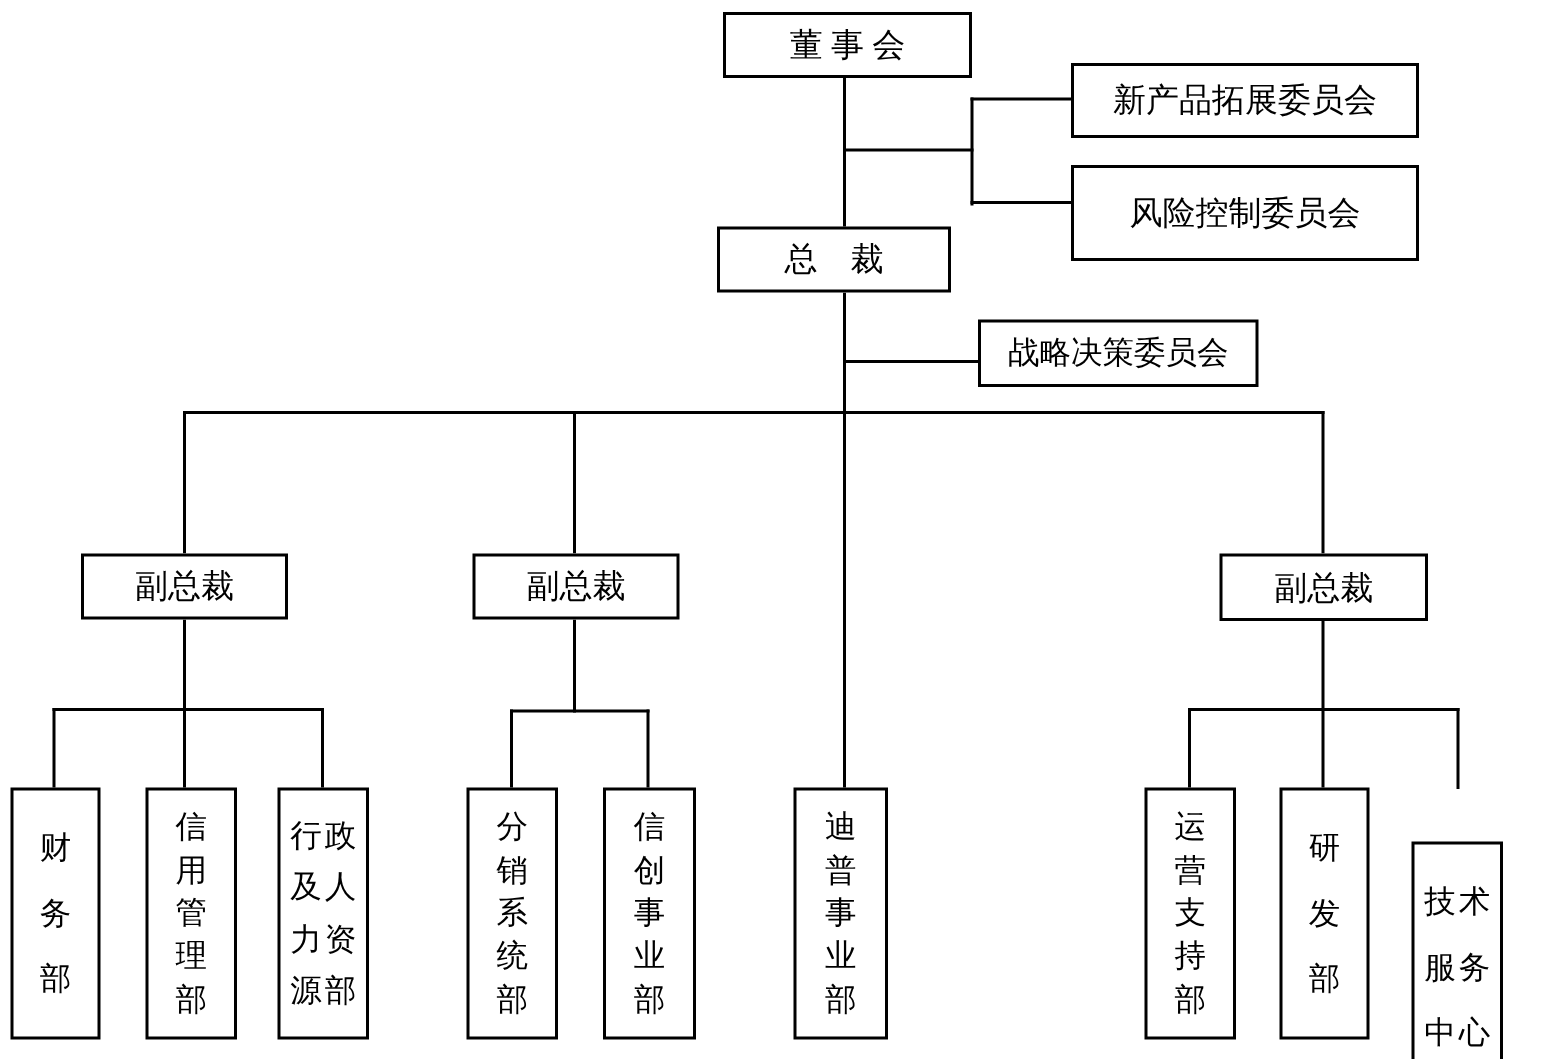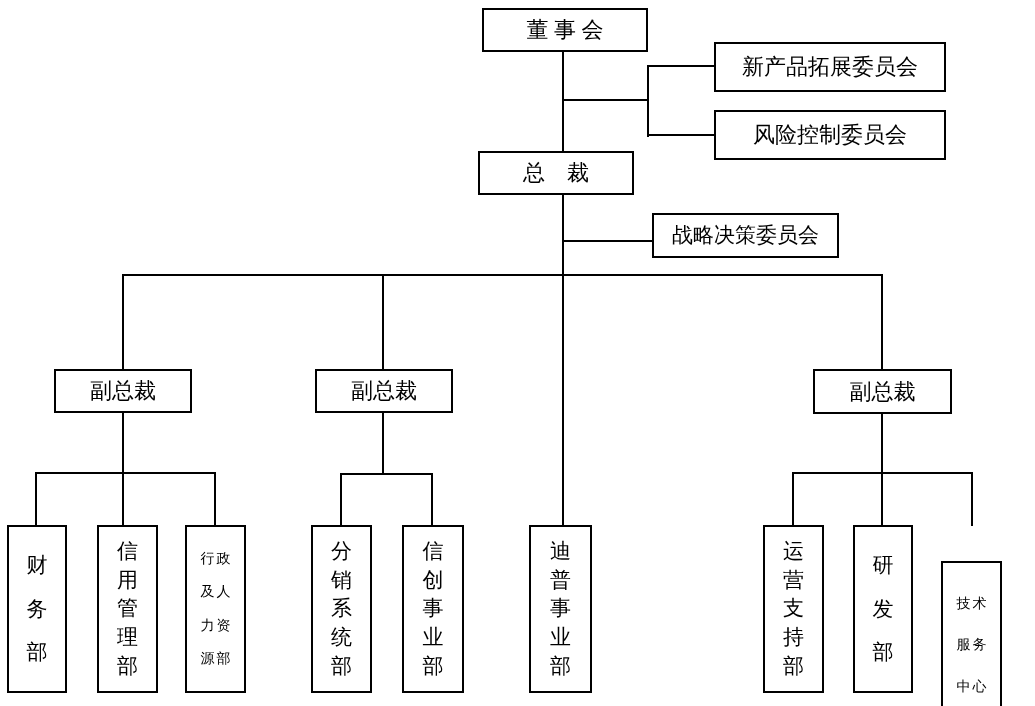--- a/index.html
+++ b/index.html
@@ -35,21 +35,21 @@
     background: #ffffff;
     display: flex;
     flex-direction: column;
     justify-content: space-evenly;
     align-items: center;
     font-size: 21px;
     line-height: 1;
     padding: 6px 0;
     z-index: 2;
   }
-  .dept.small { font-size: 14px; }
+  .dept.small { font-size: 21px; }
   .drow { white-space: nowrap; }
   .dept.small .drow { letter-spacing: 2px; margin-right: -2px; }
   .hline, .vline { position: absolute; background: #000000; z-index: 1; }
   .hline { height: 2px; }
   .vline { width: 2px; }
 </style>
 </head>
 <body>
 
 <div class="canvas">
@@ -77,21 +77,21 @@
   <div class="hline" style="left:792px; top:472px; width:181px;"></div>
   <div class="vline" style="left:792px; top:472px; height:54px;"></div>
   <div class="vline" style="left:971px; top:472px; height:54px;"></div>
 
   <div class="node" style="left:482px; top:8px;   width:166px; height:44px;">
     <span>董 事 会</span>
   </div>
   <div class="node" style="left:714px; top:42px;  width:232px; height:50px;">
     <span>新产品拓展委员会</span>
   </div>
-  <div class="node" style="left:714px; top:110px; width:232px; height:50px;">
+  <div class="node" style="left:714px; top:110px; width:232px; height:64px;">
     <span>风险控制委员会</span>
   </div>
   <div class="node" style="left:478px; top:151px; width:156px; height:44px;">
     <span>总　裁</span>
   </div>
   <div class="node" style="left:652px; top:213px; width:187px; height:45px; font-size:21px;">
     <span>战略决策委员会</span>
   </div>
 
   <div class="node" style="left:54px;  top:369px; width:138px; height:44px;">

